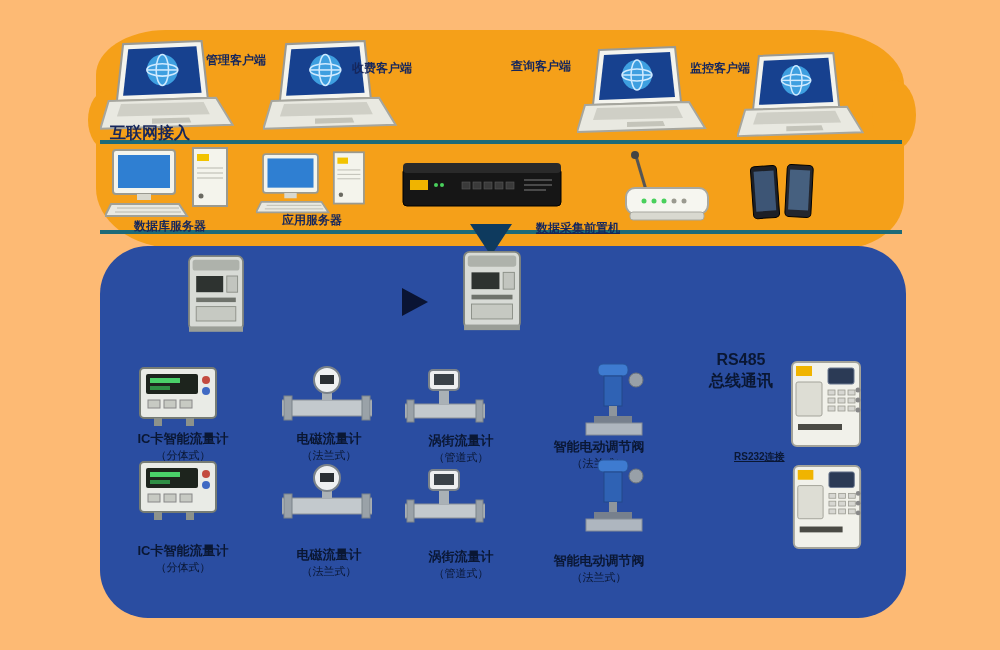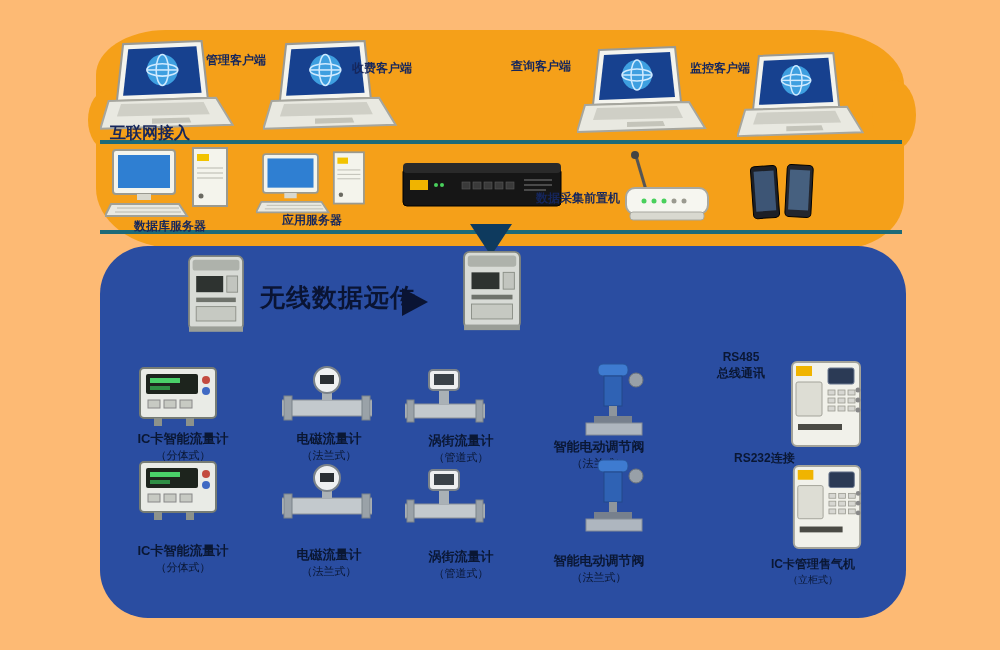--- a/index.html
+++ b/index.html
@@ -20,22 +20,22 @@
   .cloud-text{position:absolute;left:0;top:26px;width:100%;text-align:center;
       color:#0d2240;font-weight:bold;font-size:13px;}
   .transfer{color:#0a1433;font-weight:bold;line-height:1.2;}
   .transfer .t1{font-size:25px;letter-spacing:1px;}
   .transfer .t2{font-size:21px;}
   .tri-right{width:0;height:0;border-top:14px solid transparent;
       border-bottom:14px solid transparent;border-left:26px solid #0a1433;}
   .cap{width:142px;text-align:center;color:#0a1733;}
   .cap .cap-name{display:block;font-size:13px;font-weight:bold;}
   .cap .cap-sub{display:block;font-size:11px;}
-  .rlink{width:70px;text-align:center;color:#0a1733;font-weight:bold;font-size:12px;line-height:1.3;}
-  .rs232{color:#0a1733;font-weight:bold;font-size:12px;white-space:nowrap;}
+  .rlink{width:70px;text-align:center;color:#0a1733;font-weight:bold;font-size:16px;line-height:1.3;}
+  .rs232{color:#0a1733;font-weight:bold;font-size:10px;white-space:nowrap;text-decoration:underline;}
   .vendcap{width:130px;text-align:center;color:#0a1733;}
   .vendcap .cap-name{display:block;font-size:12px;font-weight:bold;}
   .vendcap .cap-sub{display:block;font-size:10px;}
   svg.dev{position:absolute;overflow:visible;}
 </style>
 </head>
 <body>
 
 <svg width="0" height="0" style="position:absolute">
   <defs>
@@ -223,27 +223,26 @@
     </svg>
   <svg class="dev" style="left:622px;top:150px;width:90px;height:78px;">
       <use href="#sym-router"></use>
     </svg>
   <svg class="dev" style="left:748px;top:162px;width:70px;height:62px;">
       <use href="#sym-phones"></use>
     </svg>
 
   <div class="abs lbl lbl-center" style="left:108px;top:212px;width:124px;margin-top:6px;">数据库服务器</div>
   <div class="abs lbl lbl-center" style="left:252px;top:212px;width:120px;">应用服务器</div>
-  <div class="abs lbl" style="left:536px;top:190px;">数据采集前置机</div>
+  <div class="abs lbl" style="left:536px;top:220px;text-decoration:underline;">数据采集前置机</div>
 
   <svg class="dev" style="left:180px;top:252px;width:72px;height:84px;">
       <use href="#sym-kiosk"></use>
     </svg>
   <div class="abs transfer" style="left:260px;top:282px;">
-    <div class="t1">无线数据远传</div>
   </div>
   <div class="abs tri-right" style="left:402px;top:288px;"></div>
   <svg class="dev" style="left:452px;top:250px;width:80px;height:82px;">
       <use href="#sym-kiosk"></use>
     </svg>
 
   <svg class="dev" style="left:138px;top:366px;width:80px;height:62px;">
       <use href="#sym-controller"></use>
     </svg>
   <svg class="dev" style="left:282px;top:366px;width:90px;height:58px;">
@@ -307,18 +306,14 @@
     <div>RS485</div>
     <div>总线通讯</div>
   </div>
   <svg class="dev" style="left:786px;top:360px;width:80px;height:90px;">
       <use href="#sym-vend"></use>
     </svg>
   <div class="abs rs232" style="left:734px;top:450px;">RS232连接</div>
   <svg class="dev" style="left:788px;top:464px;width:78px;height:88px;">
       <use href="#sym-vend"></use>
     </svg>
-  <div class="abs vendcap" style="left:748px;top:556px;">
-    <span class="cap-name">IC卡管理售气机</span>
-    <span class="cap-sub">（立柜式）</span>
-  </div>
 
 </div>
 
 </body></html>

